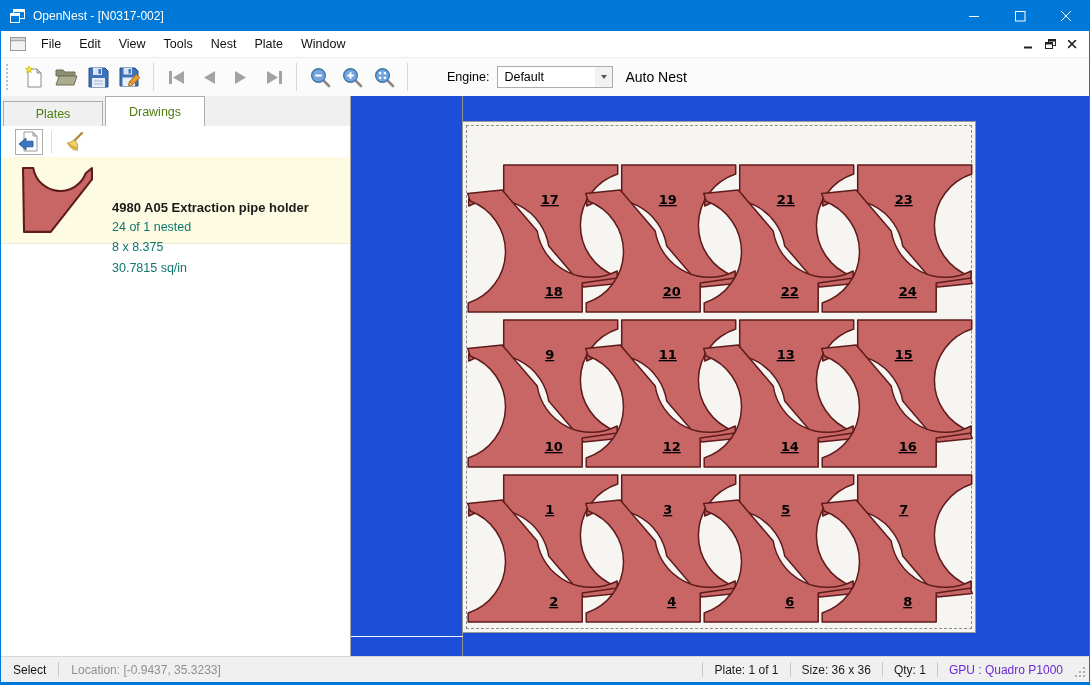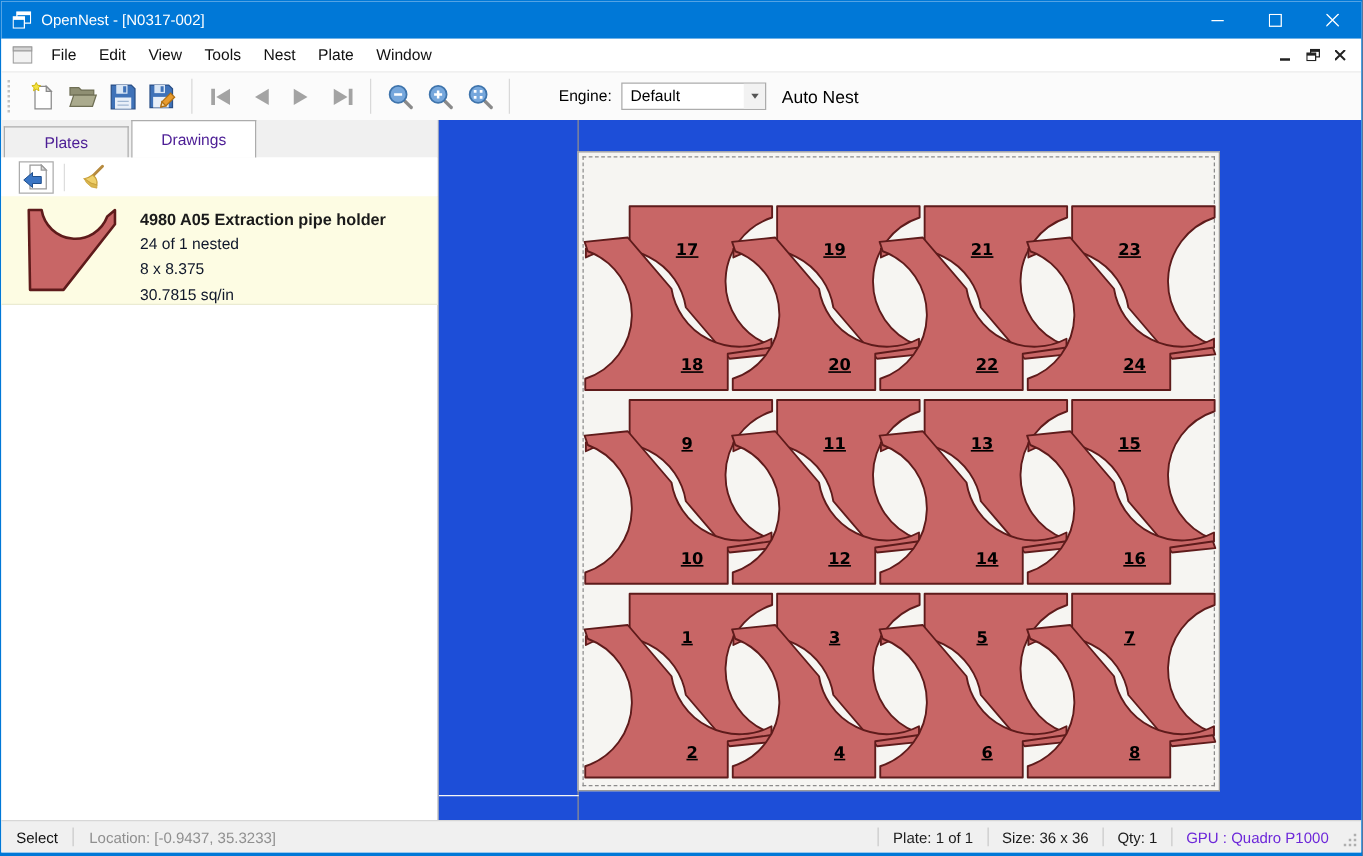--- a/index.html
+++ b/index.html
@@ -30,32 +30,32 @@
   .engine-combo .dd { width:17px; height:20px; background:#F2F2F2; display:flex; align-items:center; justify-content:center; }
   .dd-arrow { width:0; height:0; border-left:3.5px solid transparent; border-right:3.5px solid transparent; border-top:4px solid #555; }
   .autonest { font-size:14px; margin-left:12px; }
 
   
   .bodyrow { flex:1; display:flex; min-height:0; }
 
   
   .panel { width:350px; border-right:1px solid #A6A6A6; background:#fff; display:flex; flex-direction:column; }
   .tabstrip { height:30px; background:#F0F0F0; display:flex; align-items:flex-end; padding-left:2px; }
-  .tab { width:100px; text-align:center; font-size:12.5px; color:#4c1d95; }
+  .tab { width:100px; text-align:center; font-size:12.5px; color:#4d7c0f; }
   .tab.inactive { height:25px; line-height:25px; background:#F0F0F0; border:1px solid #ACACAC; border-bottom:none; }
   .tab.active { height:30px; line-height:30px; background:#fff; border:1px solid #ACACAC; border-bottom:none; position:relative; z-index:2; margin-left:2px; }
   .panel-toolbar { height:31px; display:flex; align-items:center; padding-left:14px; background:#fff; }
   .ptb-btn { width:28px; height:26px; display:flex; align-items:center; justify-content:center; }
   .ptb-btn.bordered { border:1px solid #ACACAC; background:#fff; }
   .ptb-sep { width:1px; height:22px; background:#DDD; margin:0 8px; }
   .drawing-item { height:87px; background:#FDFCE3; border-bottom:1px solid #EBEBD2; display:flex; padding:9px 0 0 18px; }
   .thumb { width:78px; height:70px; flex:0 0 auto; }
-  .drawing-text { margin-left:15px; }
+  .drawing-text { margin-left:15px;margin-top:32px; }
   .drawing-title { font-size:13px; font-weight:bold; color:#1a1a1a; margin-top:2px; }
-  .drawing-sub { font-size:12.5px; color:#0f172a; margin-top:3.5px; line-height:17px; }
+  .drawing-sub { font-size:12.5px; color:#0f766e; margin-top:3.5px; line-height:17px; }
 
   
   .canvas { flex:1; position:relative; background:#1d4ed8; overflow:hidden; }
   .canvas .vline { position:absolute; left:111px; top:0; width:1px; height:100%; background:#8F8F8F; }
   .canvas .hline { position:absolute; left:0; top:540px; width:112px; height:1px; background:#F5F5F5; }
   .plate { position:absolute; left:111px; top:25px; width:514px; height:512px; background:#F6F5F2; border:1px solid #9A9A9A; }
   .plate .dash { position:absolute; left:3px; top:3px; right:3px; bottom:3px; border:1px dashed #8C8C8C; }
   .plate svg { position:absolute; left:0; top:0; }
 
   

